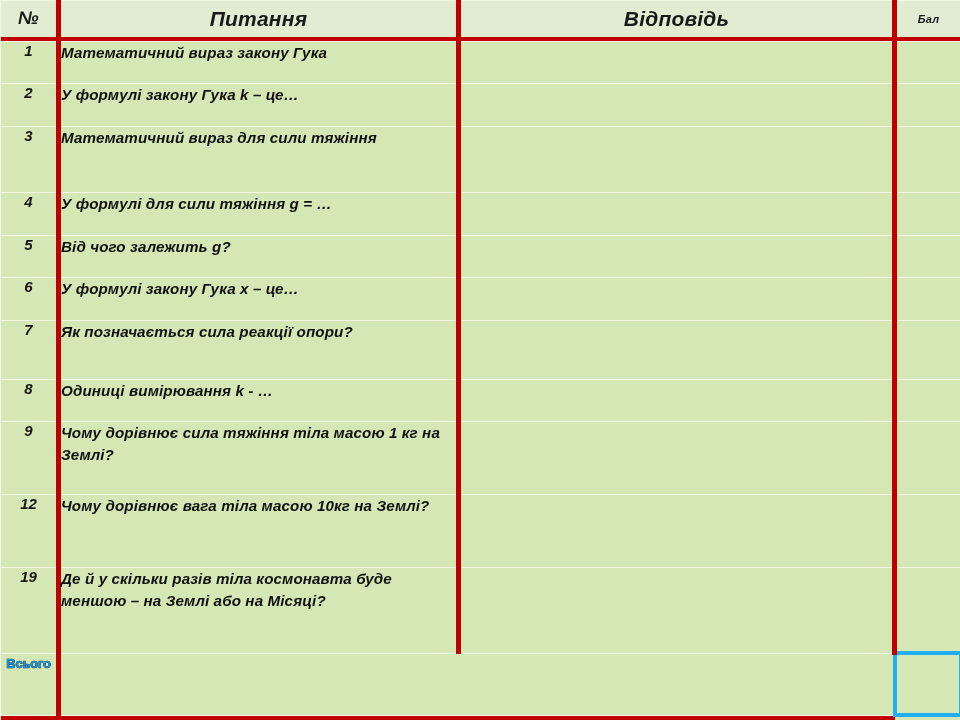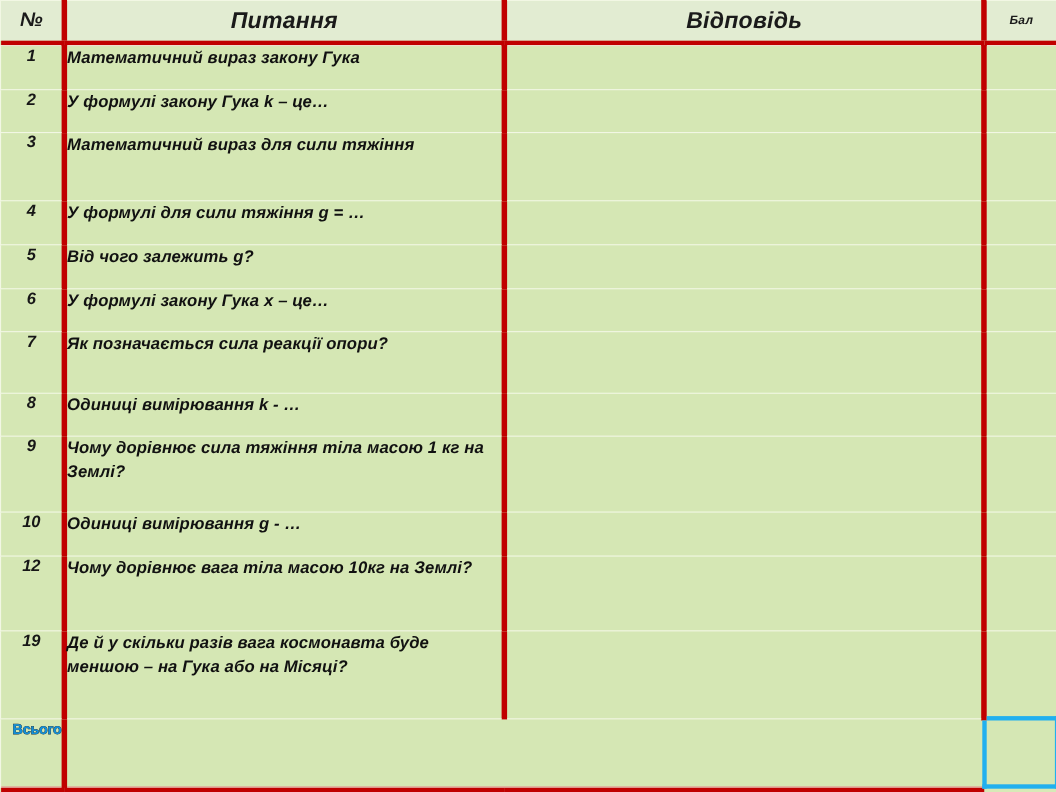--- a/index.html
+++ b/index.html
@@ -91,21 +91,21 @@
   }
   td.ans { background: #d5e7b4; }
   td.score { background: #d5e7b4; }
 
   
   tr.totals td {
     height: 62px;
     background: #d5e7b4;
   }
   td.total-label {
-    text-align: right;
+    text-align: center;
     vertical-align: middle;
   }
   .total-text {
     display: inline-block;
     font-weight: bold;
     font-style: normal;
     font-size: 13px;
     color: #0f8fdb;
     -webkit-text-stroke: 0.7px #1a2b33;
     paint-order: stroke fill;
@@ -204,35 +204,29 @@
           <td class="ques rsep-right">Одиниці вимірювання  k - …</td>
           <td class="ans rsep-right"></td>
           <td class="score"></td>
         </tr>
         <tr style="height: 62px;">
           <td class="num rsep-right">9</td>
           <td class="ques rsep-right">Чому дорівнює сила тяжіння тіла масою 1 кг на Землі?</td>
           <td class="ans rsep-right"></td>
           <td class="score"></td>
         </tr>
-        <tr style="height: 36px;">
-          <td class="num rsep-right">10</td>
-          <td class="ques rsep-right">Одиниці вимірювання  g - …</td>
-          <td class="ans rsep-right"></td>
-          <td class="score"></td>
-        </tr>
         <tr style="height: 62px;">
           <td class="num rsep-right">12</td>
           <td class="ques rsep-right">Чому дорівнює вага тіла масою 10кг на Землі?</td>
           <td class="ans rsep-right"></td>
           <td class="score"></td>
         </tr>
         <tr style="height: 72px;">
           <td class="num rsep-right">19</td>
-          <td class="ques rsep-right">Де й у скільки  разів  вага  космонавта  буде меншою – на Гука або на Місяці?</td>
+          <td class="ques rsep-right">Де й у скільки  разів  тіла  космонавта  буде меншою – на Землі або на Місяці?</td>
           <td class="ans rsep-right"></td>
           <td class="score"></td>
         </tr>
       </tbody>
 
     <tfoot>
       <tr class="totals">
         <td class="num total-label rsep-right">
           <span class="total-text">Всього</span>
         </td>

